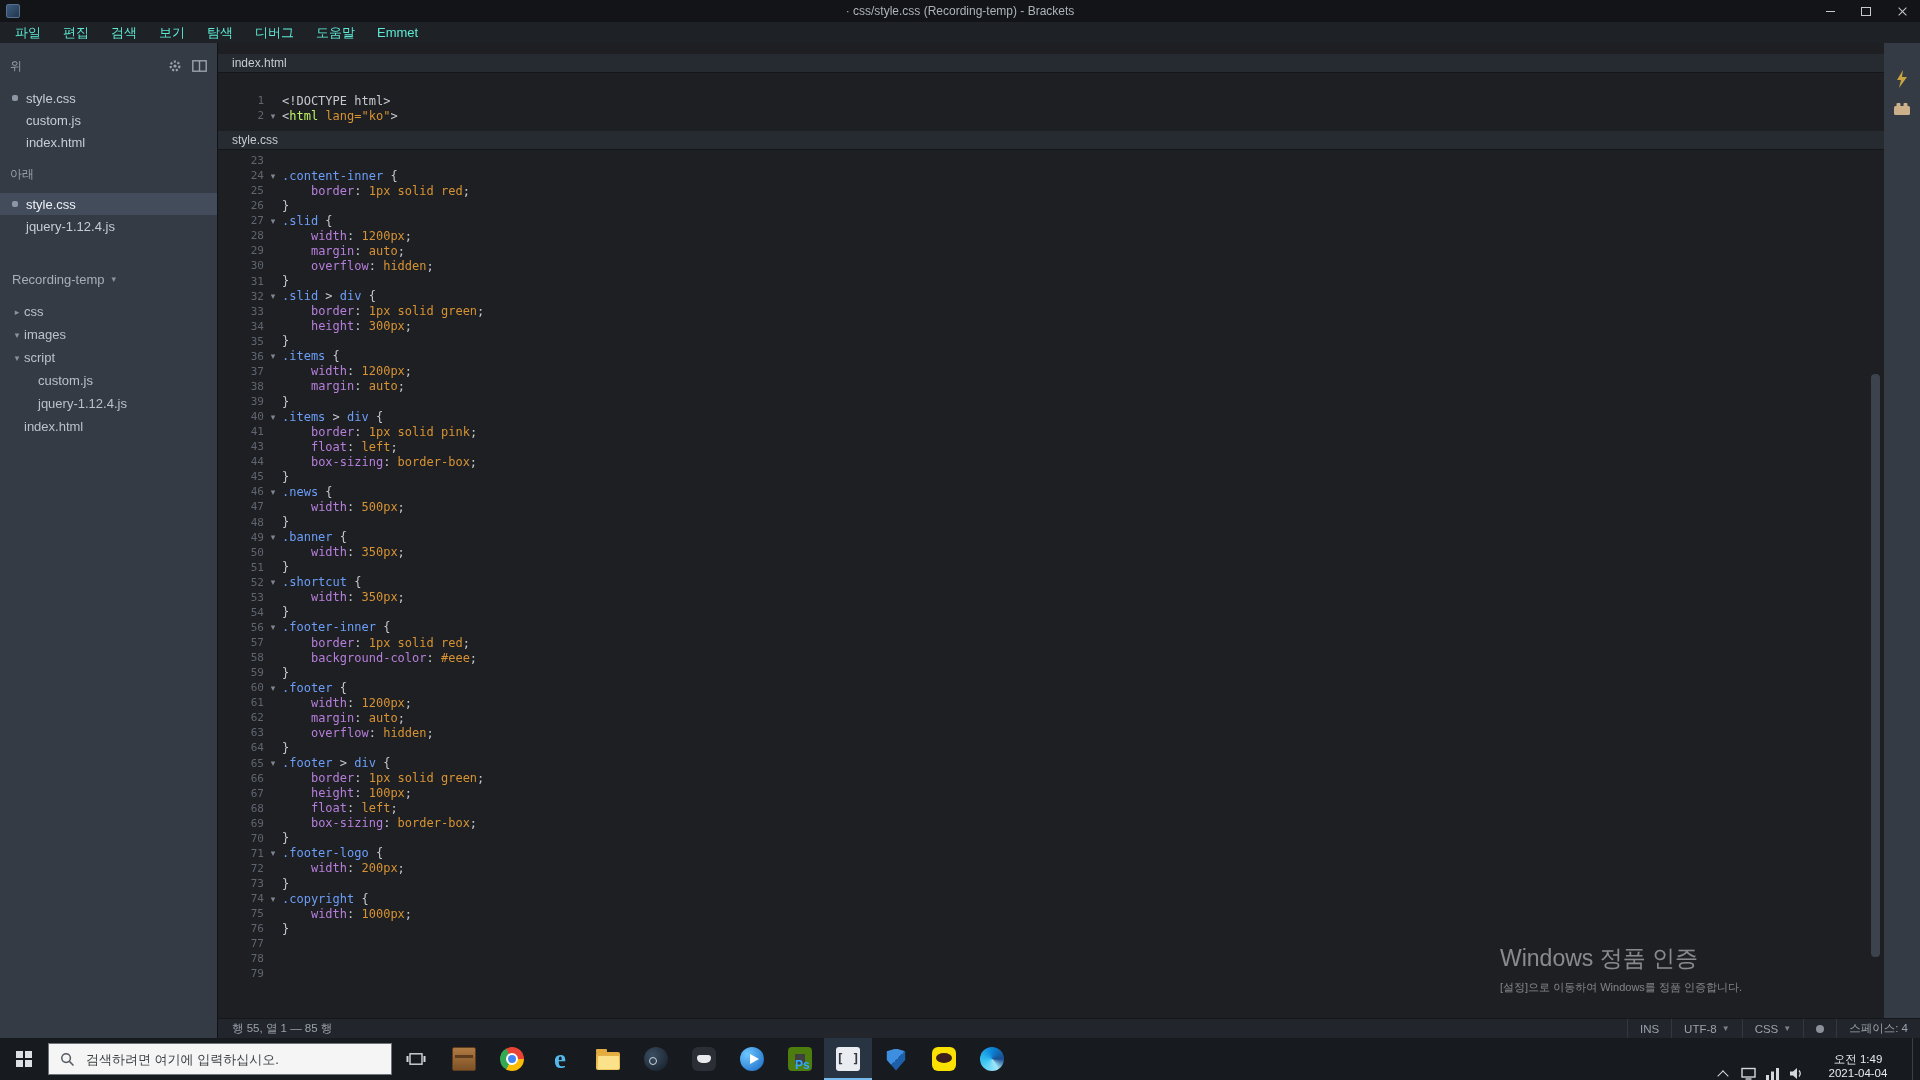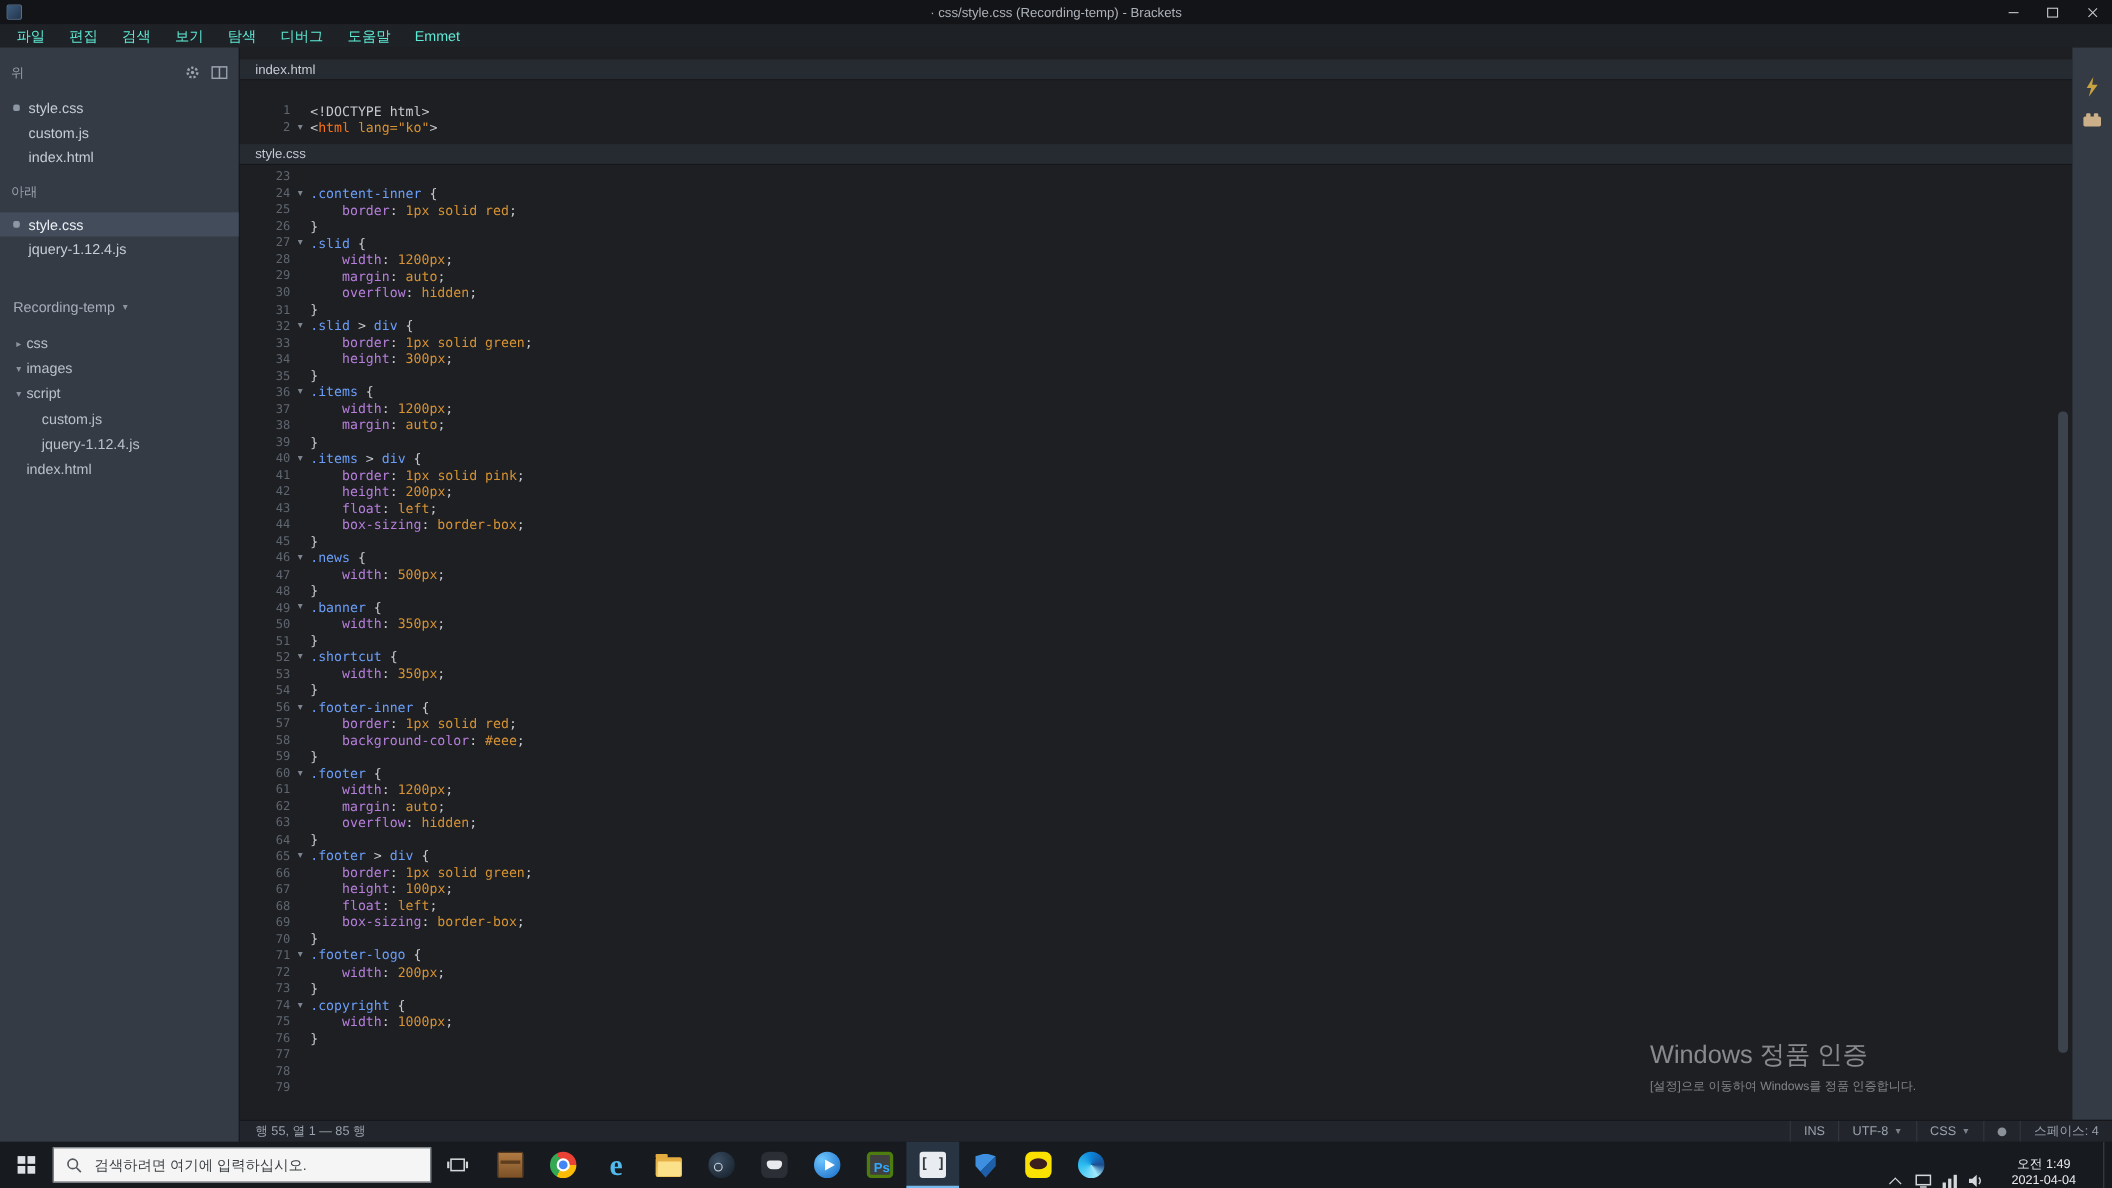--- a/index.html
+++ b/index.html
@@ -54,21 +54,21 @@
   #pane1-code{position:absolute;top:50px;left:0;right:36px}
   #pane2-code{position:absolute;top:110px;left:0;right:36px}
   .code-line{display:flex;height:15.07px;align-items:center;font-family:"DejaVu Sans Mono",monospace;font-size:12px}
   .ln{width:46px;text-align:right;color:#5f6670;flex:none;font-size:11px}
   .fold{width:18px;text-align:center;color:#7e8590;font-size:9px;font-family:"DejaVu Sans",sans-serif;flex:none}
   .code{white-space:pre;flex:none}
   .tk-fg{color:#c5c8ce}
   .tk-sel{color:#6c9ef8}
   .tk-prop{color:#b77fdb}
   .tk-val{color:#d89333}
-  .tk-tag{color:#f97316}
+  .tk-tag{color:#bef264}
   .tk-attr{color:#d89333}
   .tk-str{color:#d89333}
   .caret{display:inline-block;width:1.5px;height:12px;background:#d0d4da;vertical-align:middle;
     animation:blink 1.1s steps(1) infinite}
   @keyframes blink{0%,55%{opacity:1}56%,100%{opacity:0}}
   #vscroll{position:absolute;right:40px;top:331px;width:9px;height:583px;border-radius:4px;background:#3d434d}
   
   #right-rail{position:absolute;right:0;top:0;width:36px;bottom:19px;background:#343b45;
     display:flex;flex-direction:column;align-items:center;padding-top:27px;box-sizing:border-box;gap:14px}
   
@@ -108,21 +108,21 @@
   .app-icon.file-explorer{height:18px;margin-top:4px;background:linear-gradient(#e3aa3f,#f0c95e);border-radius:2px}
   .app-icon.file-explorer::before{content:"";position:absolute;top:-3px;left:0;width:11px;height:4px;background:#e3aa3f;border-radius:1px}
   .app-icon.file-explorer::after{content:"";position:absolute;left:2px;right:1px;top:4px;bottom:1px;background:#fbe28a;border-radius:1px}
   .app-icon.steam{border-radius:50%;background:radial-gradient(circle at 35% 35%,#3b4f63,#131b25)}
   .app-icon.steam::after{content:"";position:absolute;left:5px;top:10px;width:6px;height:6px;border:1.5px solid #ccd4dc;border-radius:50%}
   .app-icon.discord{border-radius:6px;background:#2b2e34}
   .app-icon.discord::after{content:"";position:absolute;left:5px;right:5px;top:8px;bottom:8px;background:#e8eaed;border-radius:4px 4px 7px 7px}
   .app-icon.media-player{border-radius:50%;background:radial-gradient(circle at 30% 30%,#6ec6ff,#1668c4)}
   .app-icon.media-player::after{content:"";position:absolute;left:10px;top:7px;
     border-left:9px solid #fff;border-top:5px solid transparent;border-bottom:5px solid transparent}
-  .app-icon.photoshop{border-radius:4px;background:#404040;border:3px solid #4d7c0f;color:#31a8ff;
+  .app-icon.photoshop{border-radius:4px;background:#404040;border:7px solid #4d7c0f;color:#31a8ff;
     font:bold 12px/22px "Liberation Sans",sans-serif;text-align:right}
   .app-icon.brackets{border-radius:3px;background:#e9edf2}
   .app-icon.brackets::after{content:"[ ]";position:absolute;inset:0;color:#343a42;
     font:bold 13px/24px "DejaVu Sans Mono",monospace;text-align:center}
   .app-icon.defender{width:20px;height:22px;margin-top:1px;
     clip-path:polygon(50% 0,96% 12%,96% 52%,50% 100%,4% 52%,4% 12%);
     background:linear-gradient(135deg,#3f8fe0 0 50%,#1d5fa9 50% 100%)}
   .app-icon.kakaotalk{border-radius:6px;background:#fae100}
   .app-icon.kakaotalk::after{content:"";position:absolute;left:4px;top:6px;width:16px;height:10px;background:#3b1e1e;border-radius:50%}
   .app-icon.edge{border-radius:50%;background:conic-gradient(from 150deg,#9fe8fa,#35c1f1 110deg,#0b84d8 210deg,#1b4d8f 300deg,#9fe8fa 360deg)}
@@ -344,25 +344,20 @@
       </div>
       <div class="code-line">
         <div class="ln">40</div>
         <div class="fold">▾</div>
         <span class="code"><span class="tk-sel">.items</span><span class="tk-fg"> &gt; </span><span class="tk-sel">div</span><span class="tk-fg"> {</span></span>
       </div>
       <div class="code-line">
         <div class="ln">41</div>
         <div class="fold"></div>
         <span class="code"><span class="tk-fg">    </span><span class="tk-prop">border</span><span class="tk-fg">: </span><span class="tk-val">1px solid pink</span><span class="tk-fg">;</span></span>
-      </div>
-      <div class="code-line">
-        <div class="ln">42</div>
-        <div class="fold"></div>
-        <span class="code"><span class="tk-fg">    </span><span class="tk-prop">height</span><span class="tk-fg">: </span><span class="tk-val">200px</span><span class="tk-fg">;</span></span>
       </div>
       <div class="code-line">
         <div class="ln">43</div>
         <div class="fold"></div>
         <span class="code"><span class="tk-fg">    </span><span class="tk-prop">float</span><span class="tk-fg">: </span><span class="tk-val">left</span><span class="tk-fg">;</span></span>
       </div>
       <div class="code-line">
         <div class="ln">44</div>
         <div class="fold"></div>
         <span class="code"><span class="tk-fg">    </span><span class="tk-prop">box-sizing</span><span class="tk-fg">: </span><span class="tk-val">border-box</span><span class="tk-fg">;</span></span>

